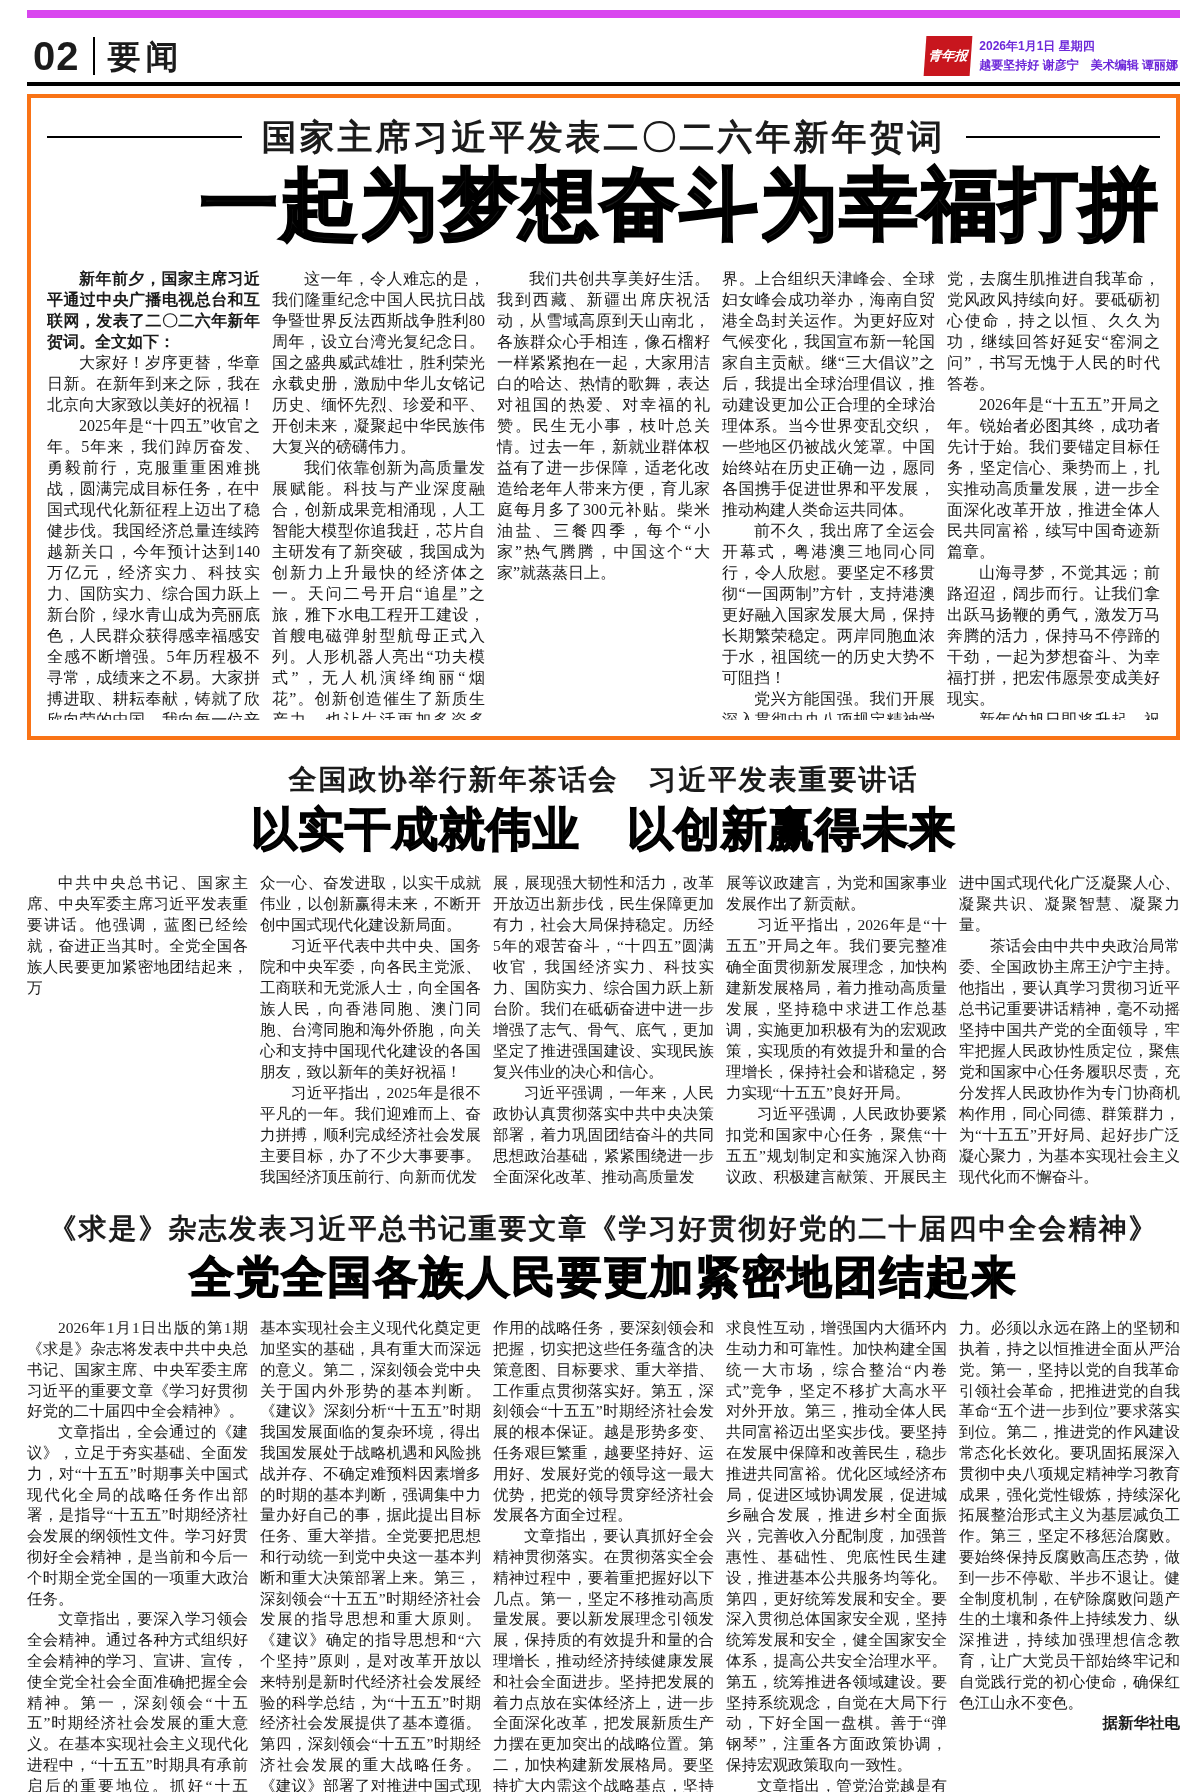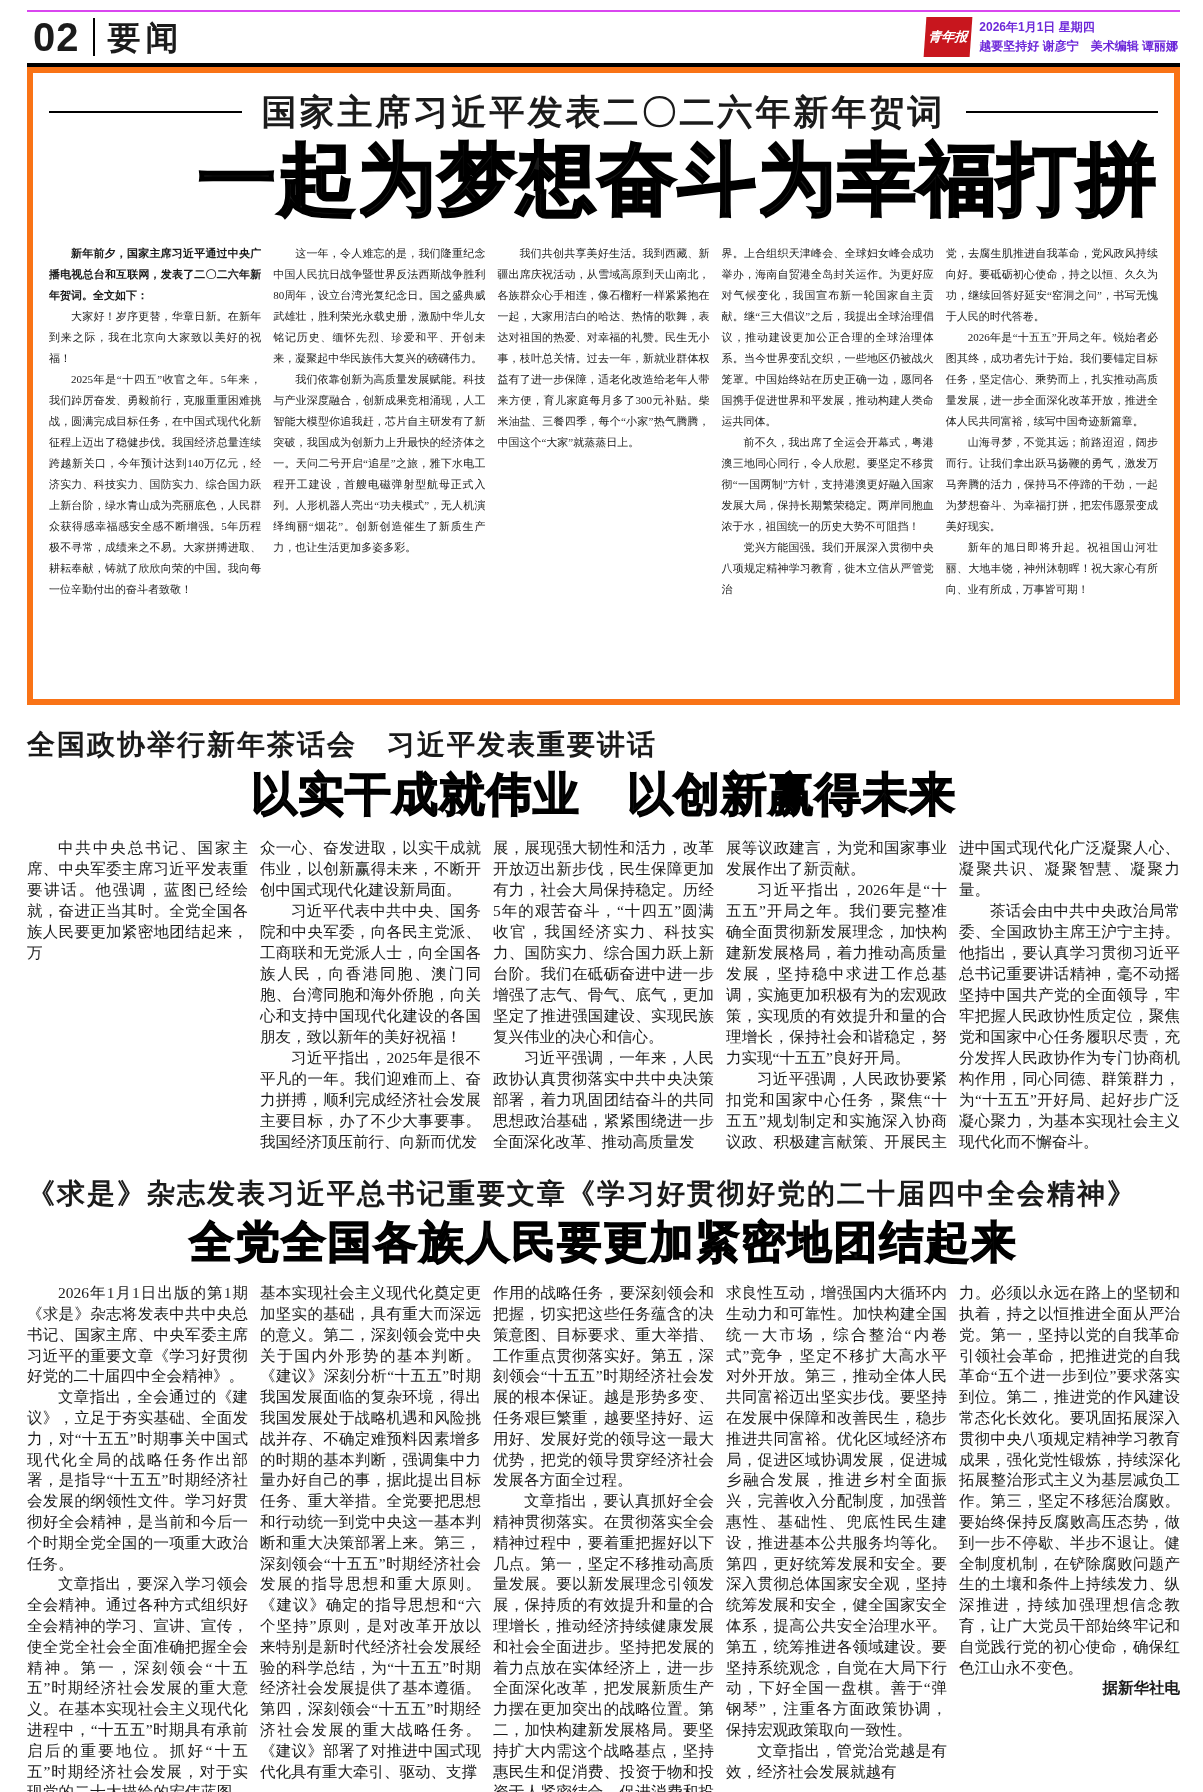--- a/index.html
+++ b/index.html
@@ -1,52 +1,52 @@
 <!DOCTYPE html>
 <html><head>
 <meta charset="utf-8">
 <style>
   html,body{margin:0;padding:0;background:#e8e8e8;}
   body{width:1203px;}
   .page{width:1203px;height:1792px;background:#ffffff;box-sizing:border-box;
         padding:10px 23px 0 27px;font-family:"Liberation Serif",serif;color:#1b1b1b;
         position:relative;overflow:hidden;}
   
-  .topbar{border-top:2px solid #d946ef;display:flex;justify-content:space-between;
-          align-items:center;padding:5px 2px 6px 6px;}
+  .topbar{border-top:8px solid #d946ef;display:flex;justify-content:space-between;
+          align-items:center;padding:18px 2px 6px 6px;}
   .tb-left{display:flex;align-items:center;}
   .section-no{font:900 40px/1 "Liberation Sans",sans-serif;letter-spacing:1px;}
   .vsep{width:2px;height:38px;background:#000;margin:0 13px;}
   .section-name{font:700 33px/1 "Liberation Sans",sans-serif;letter-spacing:5px;}
   .tb-right{display:flex;align-items:center;gap:8px;}
   .logo{width:46px;height:40px;background:#c8161e;color:#fff;display:flex;align-items:center;
         justify-content:center;font:italic 700 13px/1.1 "Liberation Serif",serif;
         text-align:center;transform:skewX(-4deg);}
   .dateblock{font:700 12px/1.55 "Liberation Sans",sans-serif;color:#6d28d9;white-space:nowrap;}
   .thickrule{height:4px;background:#000;}
   
-  .box{border:6px solid #f97316;padding:10px 16px 4px;}
+  .box{border:4px solid #f97316;margin-top:8px;padding:10px 16px 16px;}
   .kicker-row{display:flex;align-items:center;gap:20px;margin:8px 0 0;}
   .kicker-row .rule{flex:1;height:2px;background:#000;}
   .kicker1{font:600 35px/1.2 "Liberation Sans",sans-serif;letter-spacing:3px;white-space:nowrap;}
   .headline1{font:900 78px/1.1 "Liberation Sans",sans-serif;text-align:right;
              letter-spacing:2px;margin:4px 0 20px;-webkit-text-stroke:2.5px #000;}
   
   .cols{display:flex;gap:12px;overflow:hidden;text-align:justify;}
   .col{flex:1;min-width:0;}
   .cols p{margin:0;}
   .cols .ind{text-indent:2em;}
   .cols .b{font-weight:700;}
   .cols .ar{text-align:right;}
-  .body1{height:452px;font-size:11px;line-height:21px;}
+  .body1{height:452px;font-size:16px;line-height:21px;}
   .body2{height:317px;font-size:15.5px;line-height:21px;}
   .body3{height:520px;font-size:15.5px;line-height:20.8px;}
   
   .sec{margin-top:22px;}
-  .kicker2{font:600 28px/1.25 "Liberation Sans",sans-serif;
+  .kicker2{font:600 28px/1.25 "Liberation Sans",sans-serif;text-align:center;
            letter-spacing:2px;margin:0 0 6px;}
   .headline2{font:900 46px/1.15 "Liberation Sans",sans-serif;text-align:center;
              letter-spacing:1px;margin:0 0 16px;-webkit-text-stroke:1.5px #000;}
   .headline3{font:900 44px/1.15 "Liberation Sans",sans-serif;text-align:center;
              letter-spacing:2px;margin:0 0 16px;-webkit-text-stroke:1.5px #000;}
 </style>
 </head>
 <body>
 
 <div class="page">

